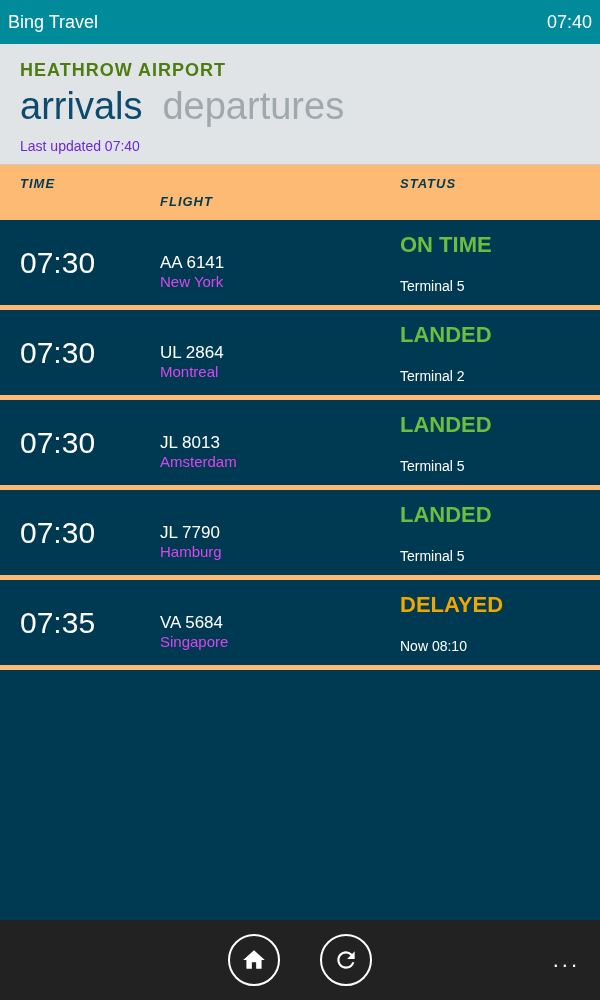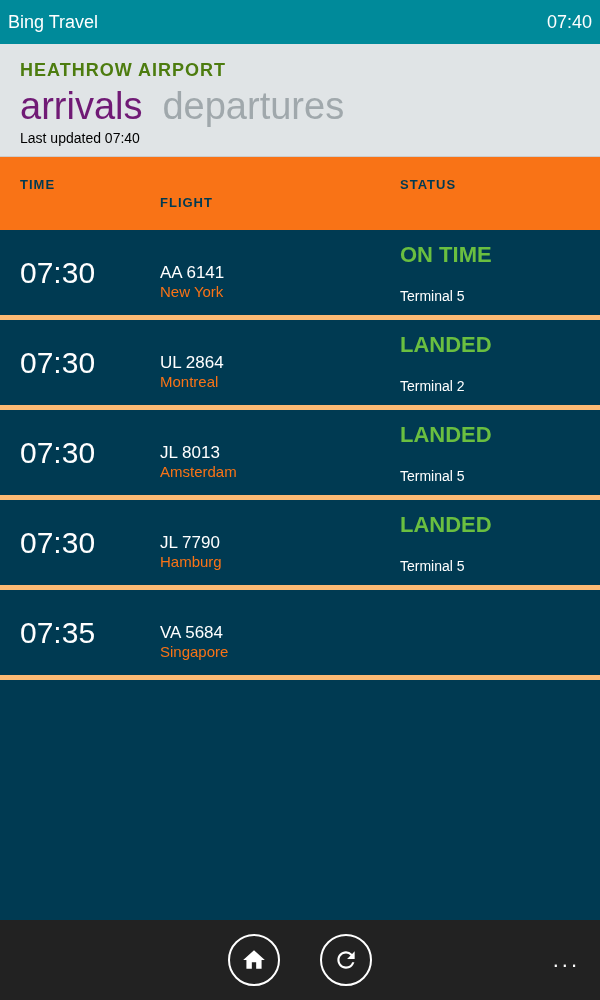--- a/index.html
+++ b/index.html
@@ -41,43 +41,44 @@
       font-weight: 700;
       letter-spacing: 1px;
       text-transform: uppercase;
     }
     #header .tabs {
       display: flex;
       gap: 20px;
       margin-top: 4px;
     }
     #header .tab-arrivals {
-      color: #701a75;
+      color: #0c4a6e;
       font-size: 38px;
       font-weight: 300;
       cursor: pointer;
     }
     #header .tab-departures {
       color: #a0a8ac;
       font-size: 38px;
       font-weight: 300;
       cursor: pointer;
     }
     #header .last-updated {
-      color: #000000;
+      color: #6d28d9;
       font-size: 14px;
-      margin-top: 2px;
+      margin-top: 10px;
     }
 
     
     #col-headers {
-      background: #f97316;
-      display: flex;
-      padding: 20px 20px;
+      background: #fdba74;
+      display: flex;
+      padding: 11px 20px;
       border-top: 1px solid #ccc;
+      font-style: italic;
     }
     .col-time-h { width: 140px; color: #003a52; font-size: 13px; font-weight: 700; letter-spacing: 1px; }
     .col-flight-h { flex: 1; color: #003a52; font-size: 13px; font-weight: 700; letter-spacing: 1px; margin-top: 18px; }
     .col-status-h { width: 180px; color: #003a52; font-size: 13px; font-weight: 700; letter-spacing: 1px; }
 
     
     #flights {
       background: #003a52;
     }
     .flight-row {
@@ -96,21 +97,21 @@
     .col-flight {
       flex: 1;
     }
     .flight-number {
       color: white;
       font-size: 17px;
       font-weight: 400;
       margin-top: 18px;
     }
     .flight-city {
-      color: #f97316;
+      color: #d946ef;
       font-size: 15px;
       font-weight: 400;
     }
     .col-status {
       width: 180px;
     }
     .status-label {
       font-size: 22px;
       font-weight: 700;
     }
@@ -226,20 +227,24 @@
         <div class="status-label status-green">LANDED</div>
         <div class="status-sub">Terminal 5</div>
       </div>
     </div>
     <div class="flight-row">
       <div class="col-time">07:35</div>
       <div class="col-flight">
         <div class="flight-number">VA 5684</div>
         <div class="flight-city">Singapore</div>
       </div>
+      <div class="col-status">
+        <div class="status-label status-yellow">DELAYED</div>
+        <div class="status-sub">Now 08:10</div>
+      </div>
     </div>
   </div>
 
 <div id="bottom-bar">
   <div class="bottom-icon">
     <svg viewBox="0 0 24 24" xmlns="http://www.w3.org/2000/svg">
       <path d="M10 20v-6h4v6h5v-8h3L12 3 2 12h3v8z"></path>
     </svg>
   </div>
   <div class="bottom-icon">

